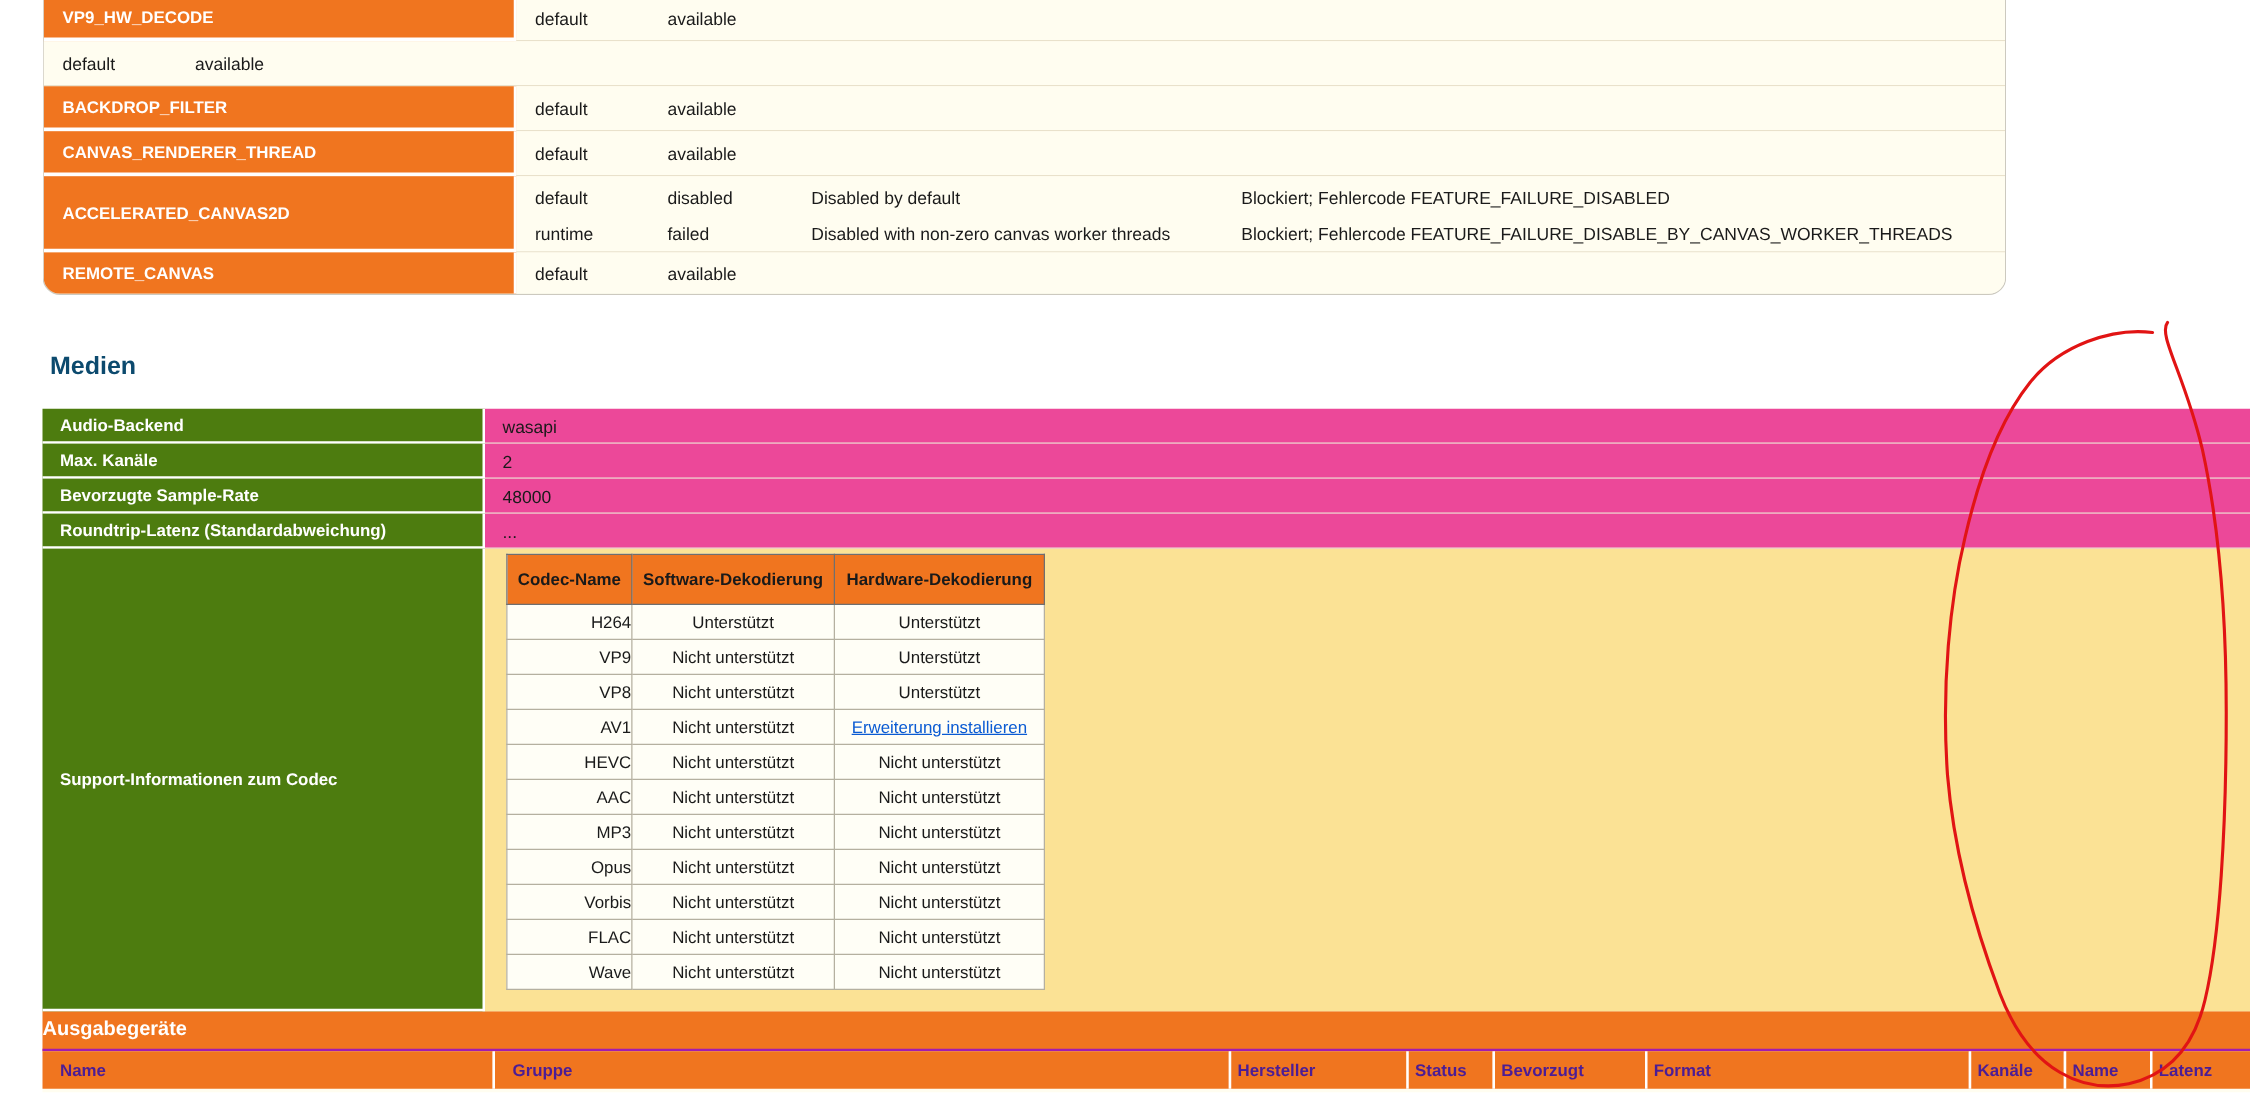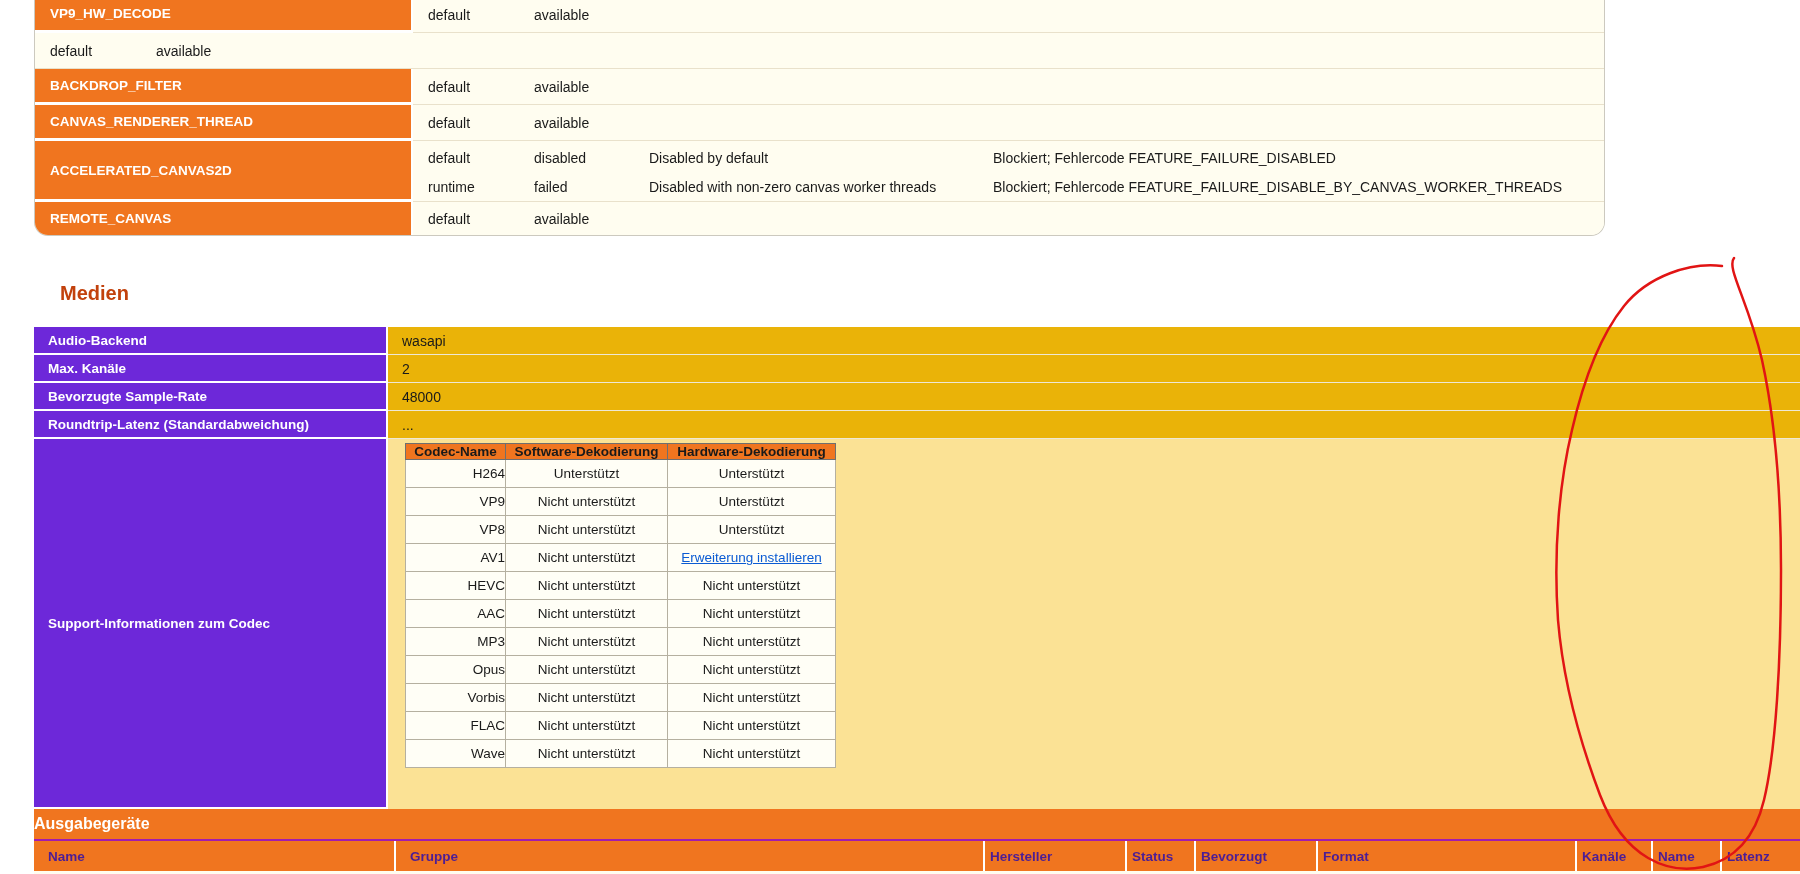--- a/index.html
+++ b/index.html
@@ -44,48 +44,48 @@
   .gfx-entry { display:flex; align-items:center; height:30px; font-size:14px; }
   .gfx-row.h36 .gfx-entry, .gfx-row.h33 .gfx-entry { height:100%; }
   .tt-type   { width:121px; padding-left:15px; flex:0 0 121px; }
   .tt-status { width:115px; flex:0 0 115px; }
   .tt-msg    { width:344px; flex:0 0 344px; }
   .tt-blocked{ flex:1; }
 
   
   .medien-heading {
     position:absolute; left:40px; top:281px;
-    font-size:20px; line-height:24px; font-weight:bold; color:#c2410c;margin-left:20px;
+    font-size:20px; line-height:24px; font-weight:bold; color:#0c4a6e;
   }
 
   
   .media-table { position:absolute; left:34px; top:327px; width:1766px; }
   .m-row { display:flex; height:28px; }
   .m-label {
     width:354px; flex:0 0 354px;
-    background:#6d28d9; color:#fff; font-weight:bold; font-size:13.5px;
+    background:#4d7c0f; color:#fff; font-weight:bold; font-size:13.5px;
     display:flex; align-items:center; padding-left:14px;
     border-bottom:2px solid #ffffff; border-right:2px solid #ffffff;
   }
   .m-value {
-    flex:1; background:#eab308; font-size:14px;
+    flex:1; background:#ec4899; font-size:14px;
     display:flex; align-items:center; padding-left:14px;
     border-bottom:1px solid #eee8d5; color:#1a1a1a;
   }
 
   
   .m-row.codec { height:370px; }
   .m-row.codec .m-label { border-bottom:2px solid #ffffff; }
   .codec-area {
     flex:1; background:#FBE295;
     padding:4px 0 0 17px;
   }
   table.codec-table { border-collapse:collapse; background:#FFFEF6; }
   table.codec-table th {
-    height:16px; background:#F0751F; color:#1a1a1a;
+    height:40px; background:#F0751F; color:#1a1a1a;
     font-weight:bold; font-size:13.5px; text-align:center;
     border:1px solid #6f6f6f;
   }
   table.codec-table td {
     height:28px; font-size:13.5px; text-align:center;
     border:1px solid #b5b0a0; background:#FFFEF6; color:#1a1a1a;
   }
   table.codec-table .w1 { width:100px; min-width:100px; }
   table.codec-table .w2 { width:162px; min-width:162px; }
   table.codec-table .w3 { width:168px; min-width:168px; }

